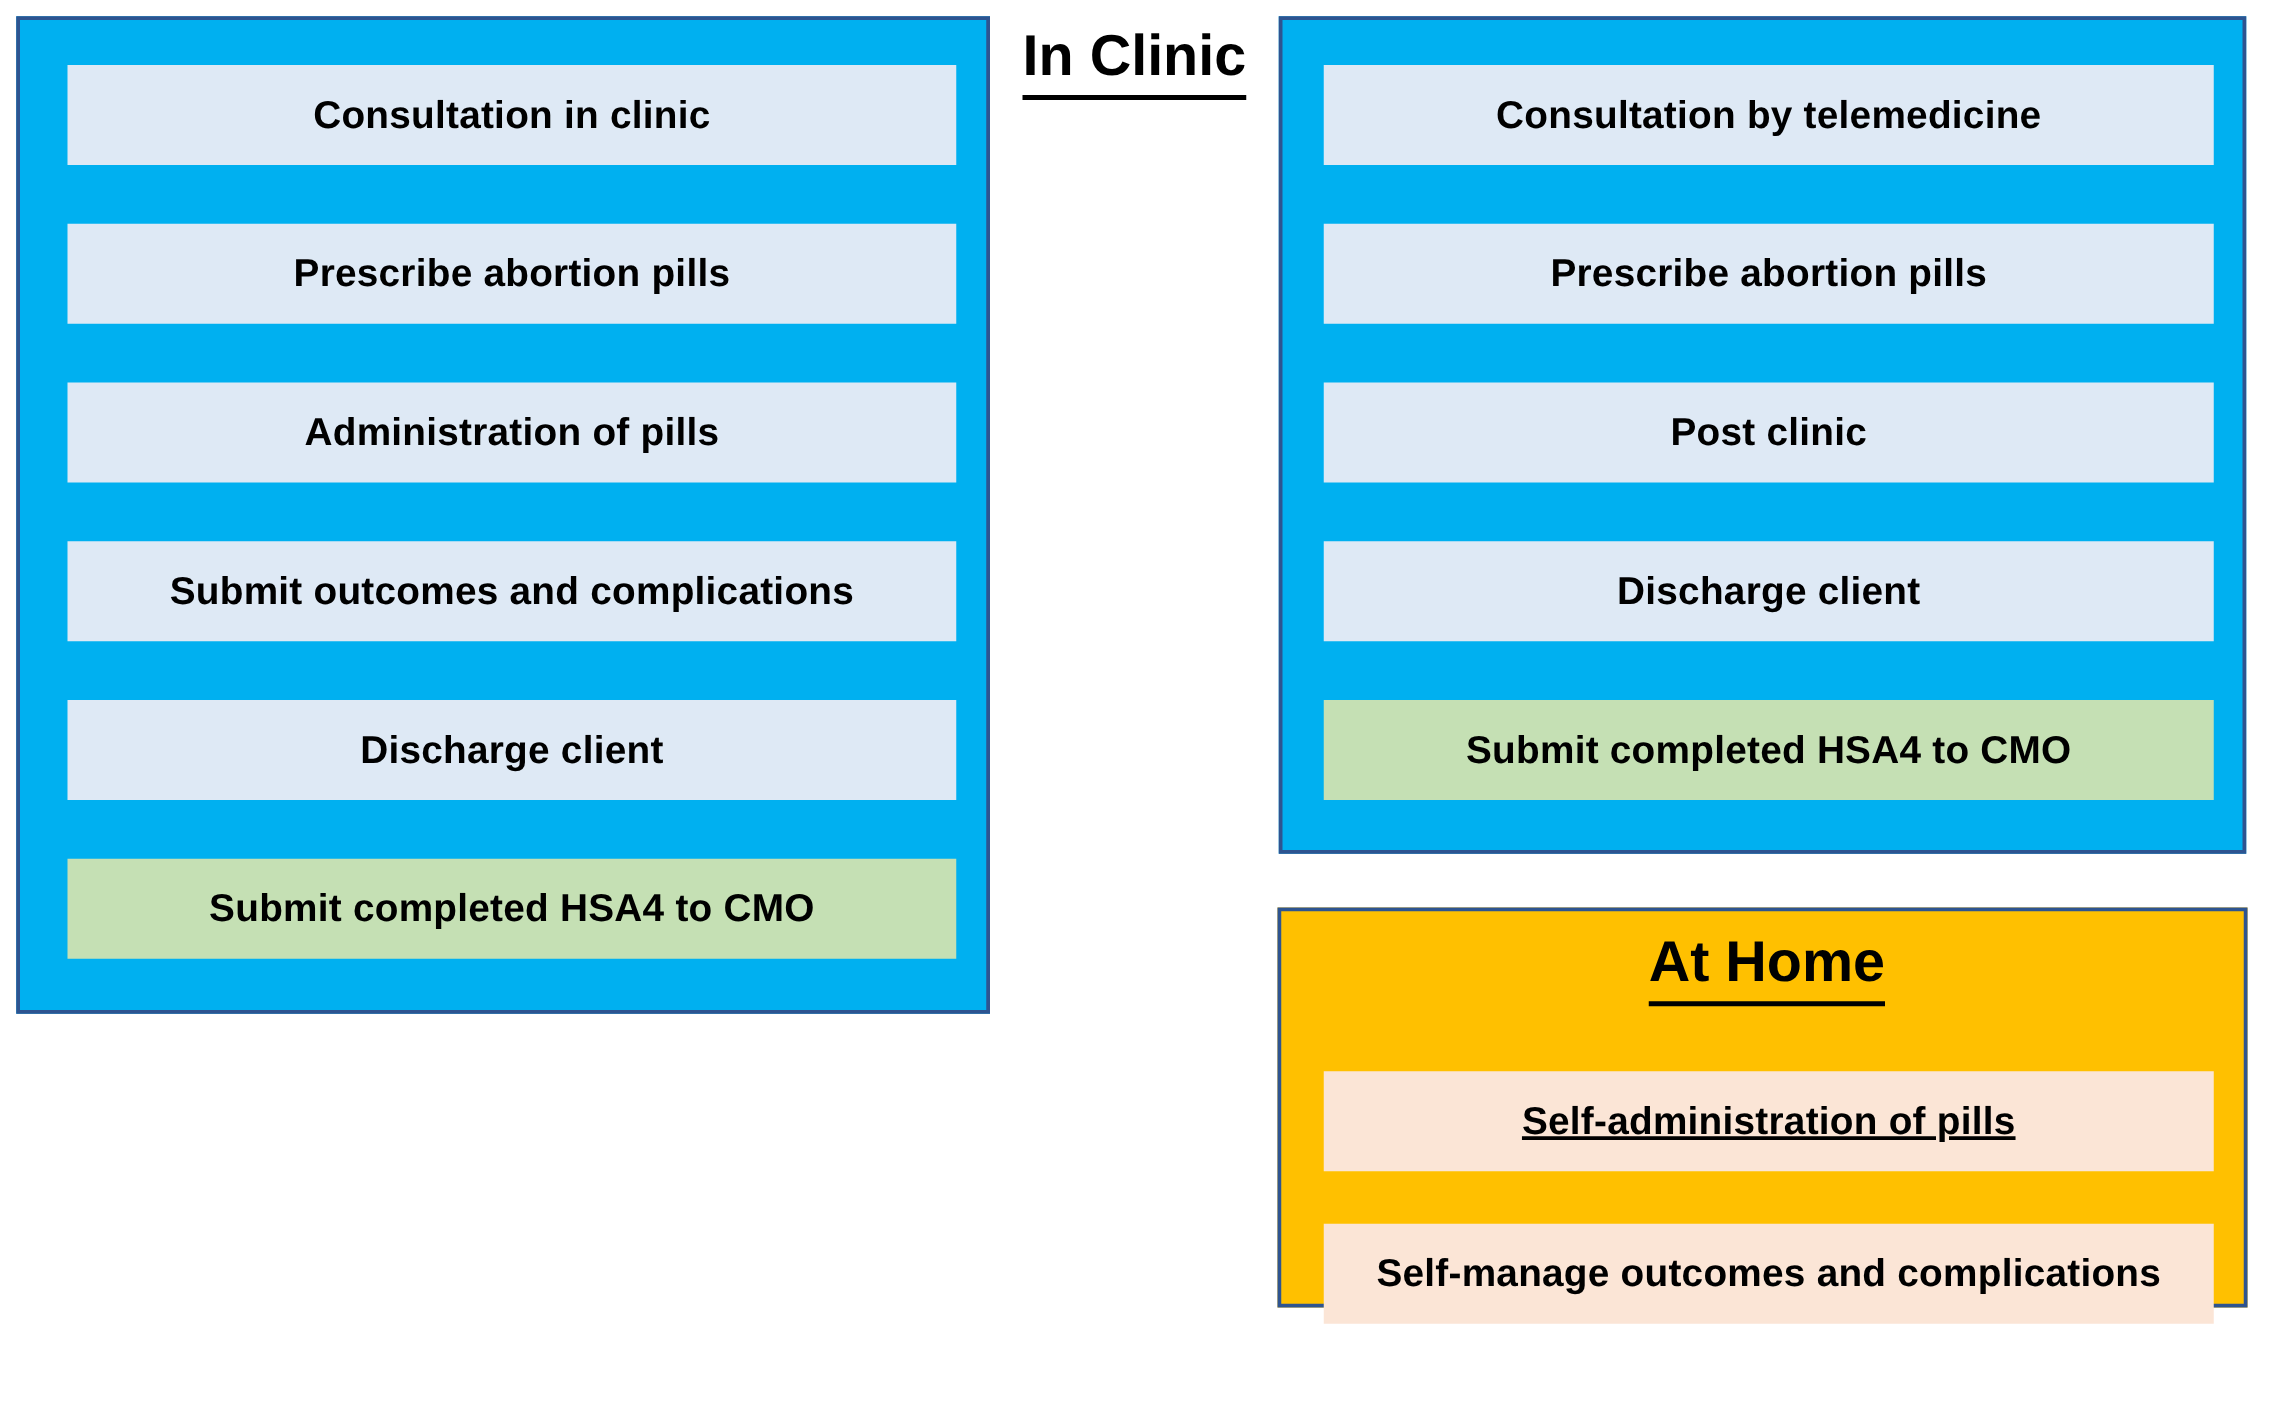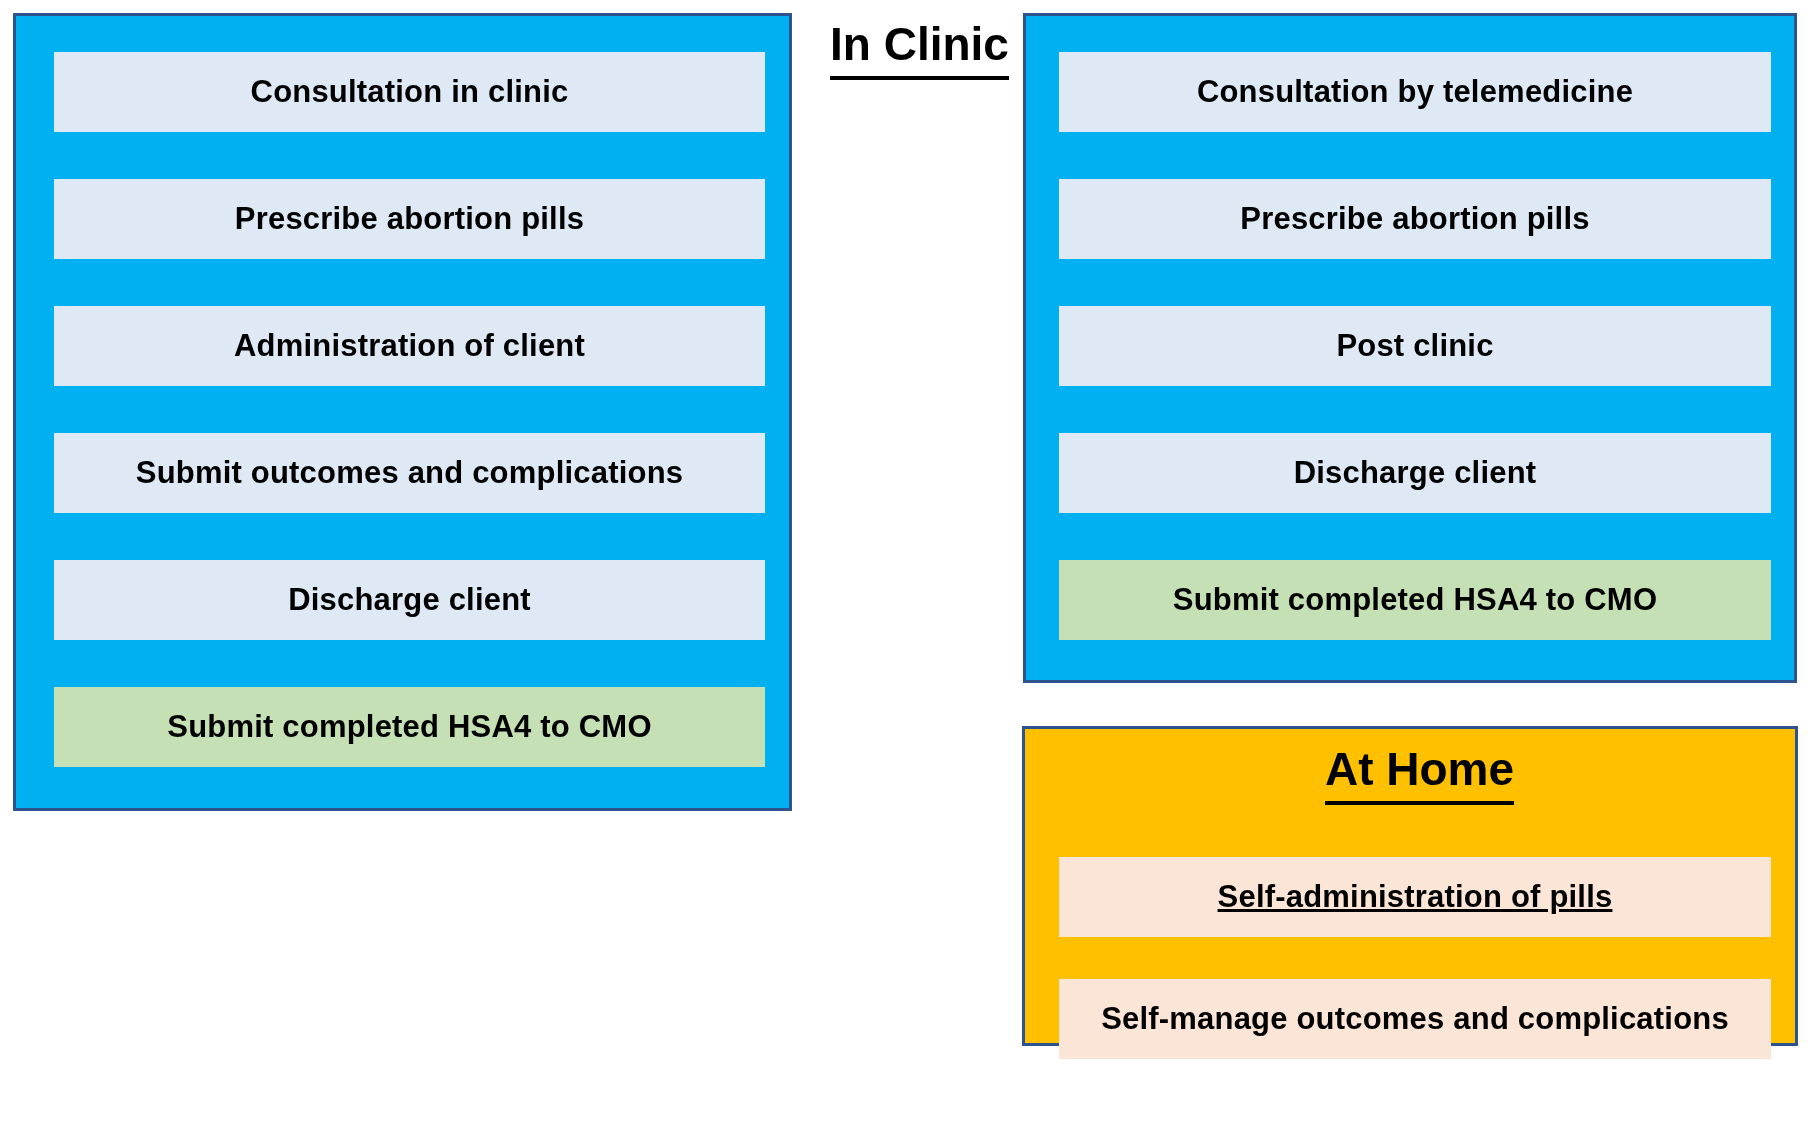--- a/index.html
+++ b/index.html
@@ -70,21 +70,20 @@
   .panel-home .step-gap   { margin-top: 42px; }
 
   
   .flow-title {
     margin: 0;
     font-size: 46px;
     line-height: 55px;
     text-align: center;
     white-space: nowrap;
     font-weight: 700;
-    padding-left: 12px;
   }
   .title-in-clinic {
     position: absolute;
     left: 792px; top: 17px;
     width: 231px;
     overflow: visible;
   }
   .underlined {
     display: inline-block;
     border-bottom: 4px solid #000;
@@ -93,21 +92,21 @@
   .title-at-home { flex: 0 0 auto; }
 </style>
 </head>
 <body>
 
 <div class="canvas">
 
   <section class="panel panel-blue panel-clinic">
     <div class="step">Consultation in clinic</div>
     <div class="step">Prescribe abortion pills</div>
-    <div class="step">Administration of client</div>
+    <div class="step">Administration of pills</div>
     <div class="step">Submit outcomes and complications</div>
     <div class="step">Discharge client</div>
     <div class="step step-final">Submit completed HSA4 to CMO</div>
   </section>
 
   <h1 class="flow-title title-in-clinic">
     <span class="underlined">In Clinic</span>
   </h1>
 
   <section class="panel panel-blue panel-tele">

